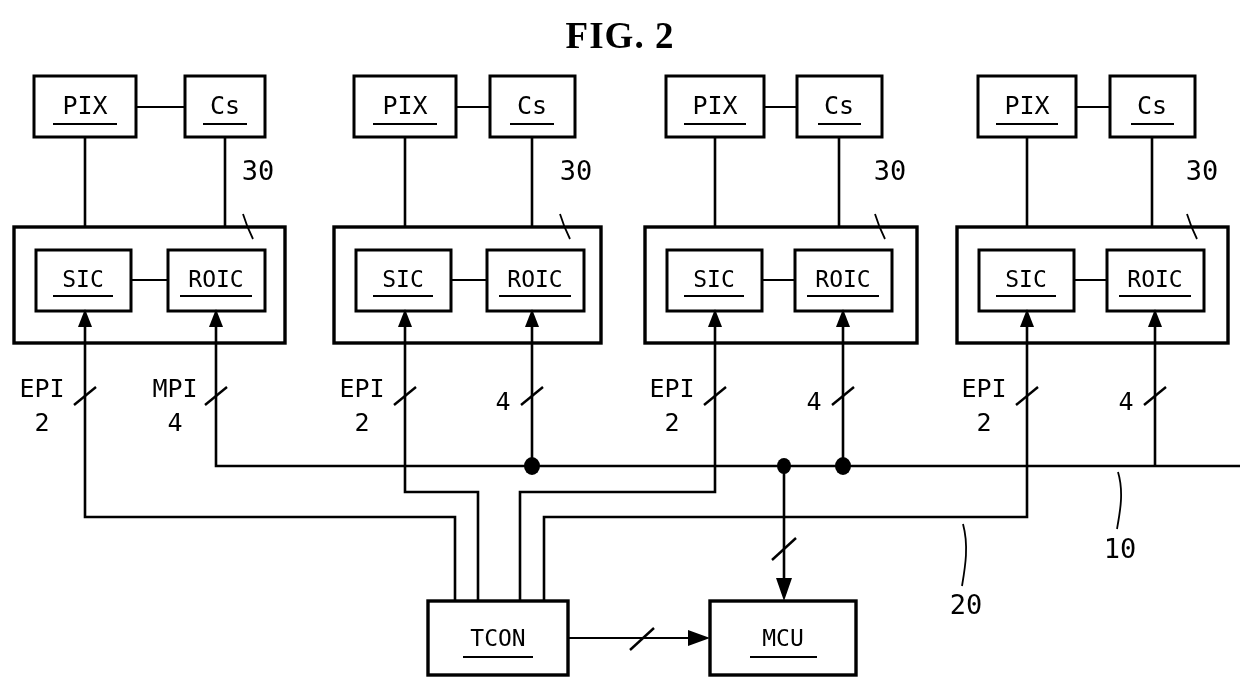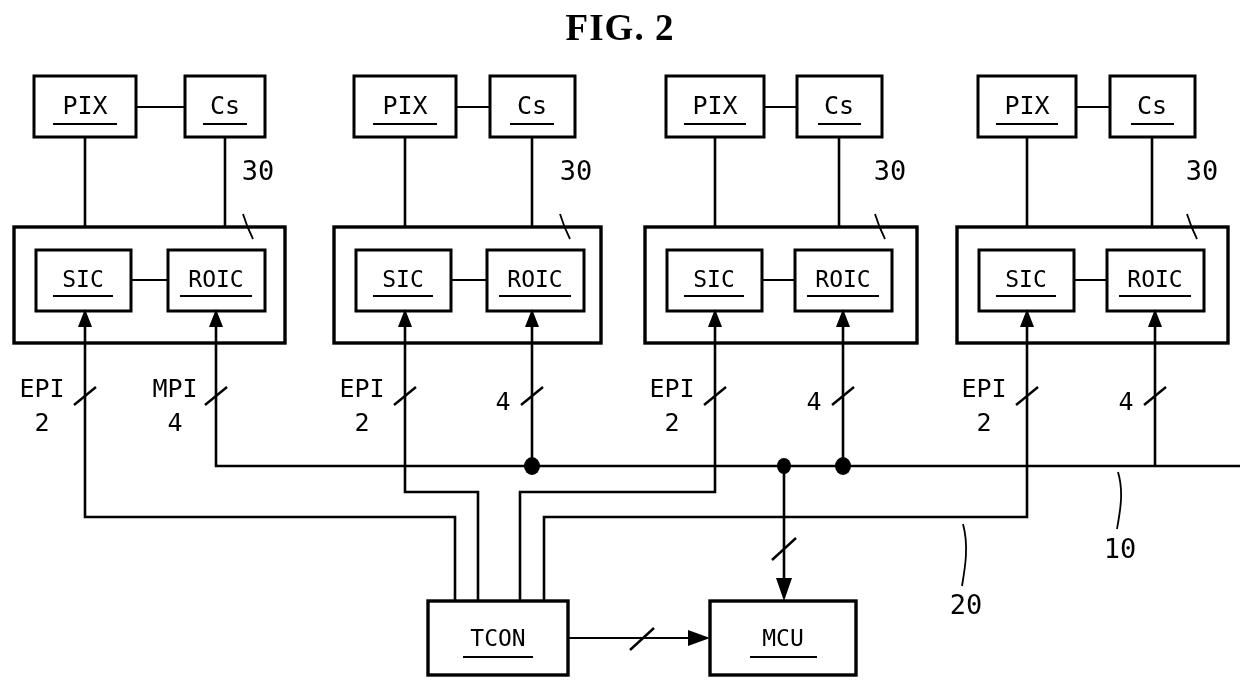--- a/index.html
+++ b/index.html
@@ -15,21 +15,21 @@
   }
   #figure-root {
     position: relative;
     width: 1240px;
     height: 698px;
     background: #ffffff;
   }
   #fig-title {
     position: absolute;
     left: 0;
-    top: 6px;
+    top: 14px;
     width: 1240px;
     text-align: center;
     font-family: "Liberation Serif", serif;
     font-weight: bold;
     font-size: 37px;
     letter-spacing: 1px;
     color: #000000;
   }
   svg#diagram {
     position: absolute;

